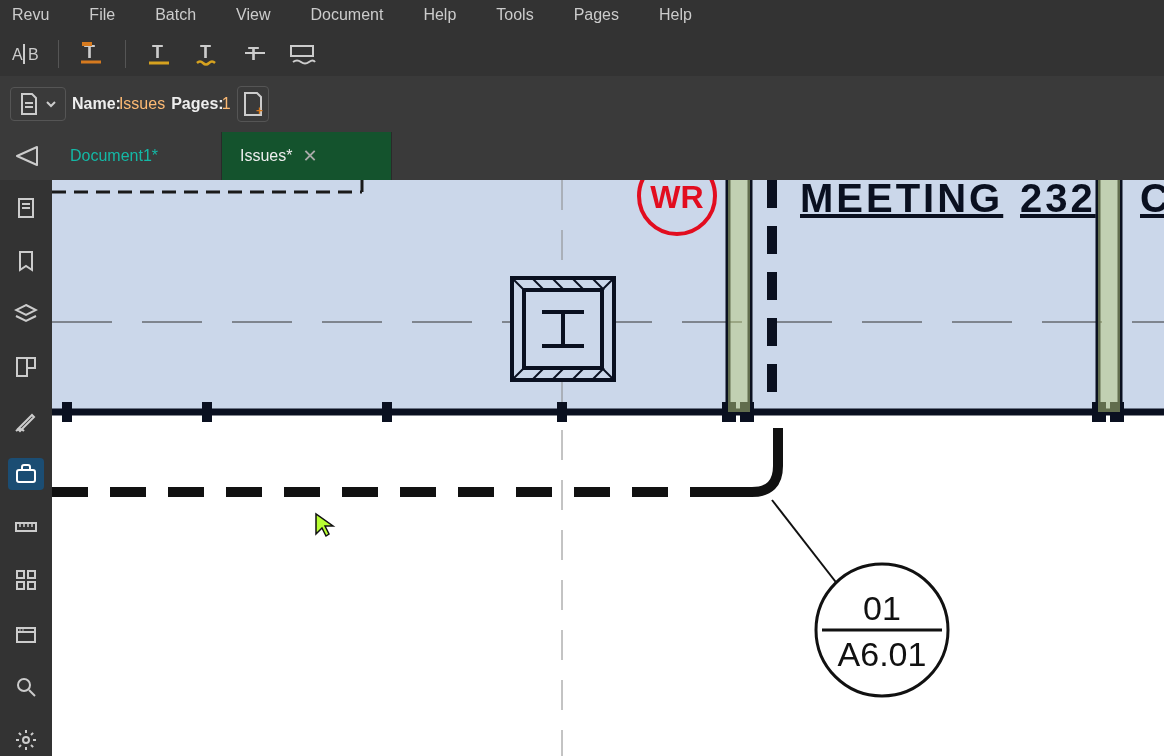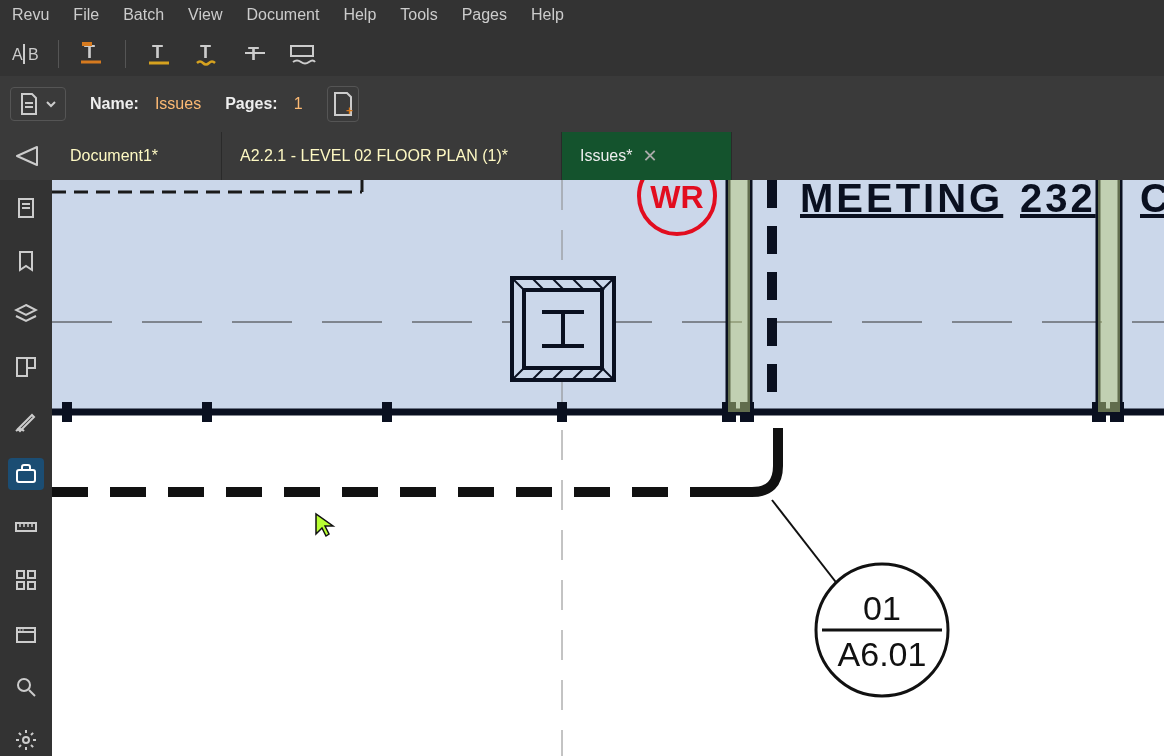--- a/index.html
+++ b/index.html
@@ -12,21 +12,21 @@
     overflow: hidden;
     position: relative;
   }
   
   .menubar {
     height: 30px;
     background: #333;
     display: flex;
     align-items: center;
     padding: 0 12px;
-    gap: 24px;
+    gap: 40px;
     font-size: 16px;
     color: #ccc;
   }
   .menubar .menuitem {
     cursor: pointer;
   }
   
   .toolbar {
     height: 46px;
     background: #333;
@@ -50,21 +50,21 @@
     cursor: pointer;
   }
   .tool-btn svg { display:block; }
   
   .propsbar {
     height: 56px;
     background: #3a3a3a;
     display: flex;
     align-items: center;
     padding: 0 10px;
-    gap: 24px;
+    gap: 6px;
     font-size: 16px;
   }
   .propsbar .doc-drop {
     display:flex; align-items:center; gap:6px;
     border:1px solid #555; border-radius:4px;
     padding:4px 8px; cursor:pointer;
   }
   .propsbar .label { color:#eee; font-weight:bold; }
   .propsbar .value { color:#fdba74; }
   .propsbar .newpage-btn {
@@ -83,21 +83,21 @@
   .back-btn {
     width: 52px;
     display:flex; align-items:center; justify-content:center;
     cursor:pointer;
   }
   .tab {
     display:flex; align-items:center;
     padding: 0 18px;
     border-right: 1px solid #2a2a2a;
     font-size: 16px;
-    color:#fef9c3;
+    color:#14b8a6;
     cursor:pointer;
     min-width: 170px;
     gap:10px;
   }
   .tab.active {
     background: #14532d;
     color:#eee;
   }
   .tab .close {
     font-size:18px; color:#aaa; cursor:pointer;
@@ -246,23 +246,20 @@
 </div>
 
 <div class="tabbar">
   <div class="back-btn">
     <svg width="26" height="22" viewBox="0 0 26 22">
       <path d="M24 2 L4 11 L24 20 Z" fill="none" stroke="#ccc" stroke-width="2" stroke-linejoin="round"></path>
     </svg>
   </div>
   <div class="tab">
     <span>Document1*</span>
-  </div>
-  <div class="tab" style="min-width:340px">
-    <span>A2.2.1 - LEVEL 02 FLOOR PLAN (1)*</span>
   </div>
   <div class="tab active">
     <span>Issues*</span>
     <span class="close">✕</span>
   </div>
 </div>
 
 <div class="main">
 
   <div class="sidebar">

